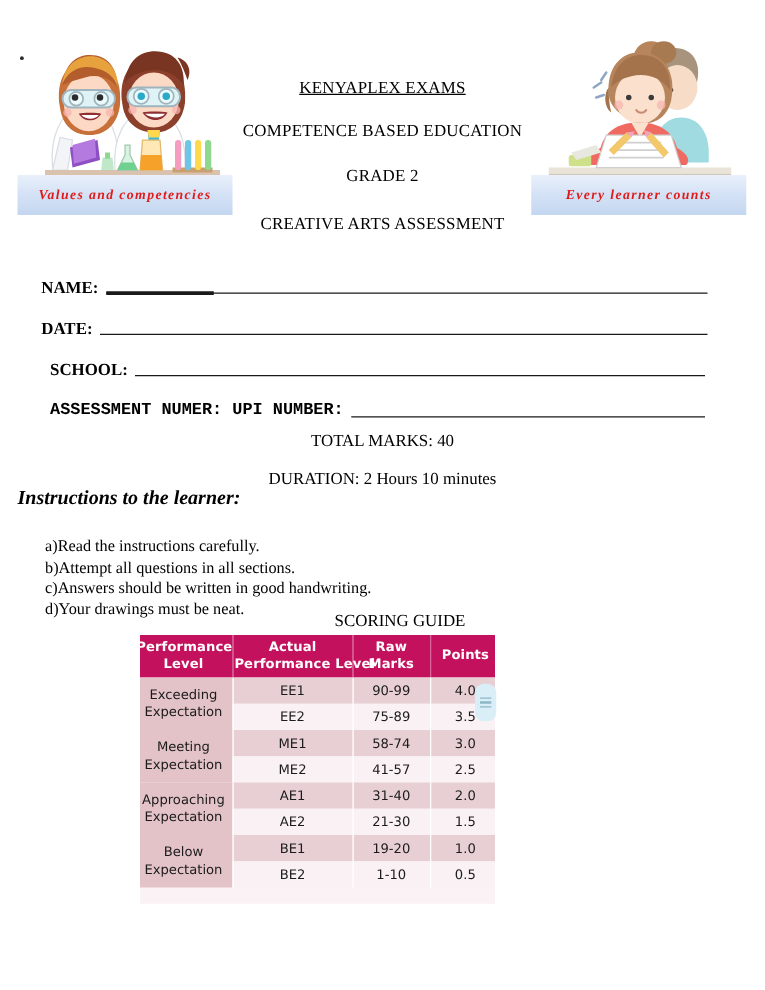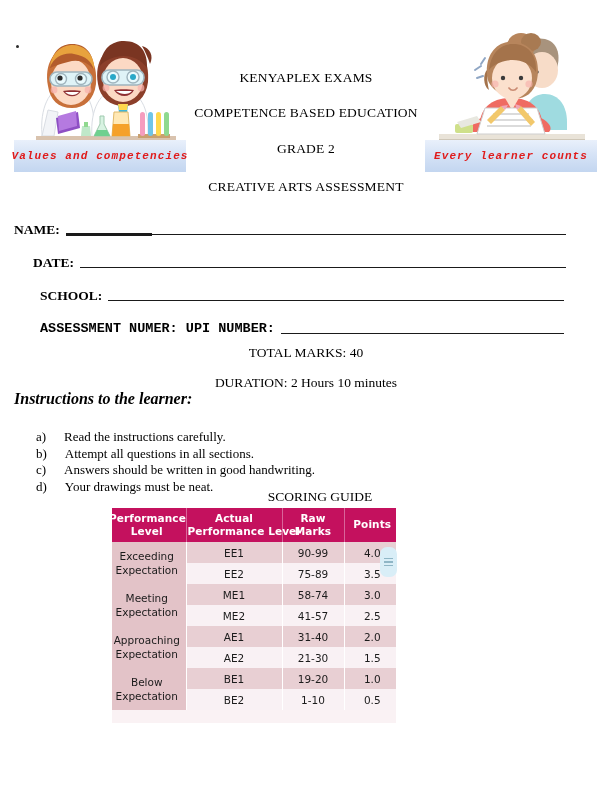--- a/index.html
+++ b/index.html
@@ -50,21 +50,21 @@
     left: 0;
     bottom: 0;
     width: 100%;
     height: 32px;
     background: linear-gradient(180deg, #e9f0fb 0%, #d6e3f6 45%, #c3d6f0 100%);
     display: flex;
     align-items: center;
     justify-content: center;
   }
   .banner-text {
-    font-family: Liberation Mono, monospace;
+    font-family: Liberation Serif, serif;
     font-weight: bold;
     font-style: italic;
     font-size: 11px;
     letter-spacing: 1.1px;
     color: #e01b1b;
     white-space: nowrap;
   }
 
   
   .titles {
@@ -72,21 +72,21 @@
     left: 170px;
     top: 62px;
     width: 272px;
     text-align: center;
   }
   .titles .tline {
     font-size: 13.5px;
     letter-spacing: 0.2px;
     white-space: nowrap;
   }
-  .titles .t1 { margin: 8px; }
+  .titles .t1 { margin: 0; text-decoration: underline; }
   .titles .t2 { margin-top: 19px; }
   .titles .t3 { margin-top: 20px; }
   .titles .t4 { margin-top: 22px; }
 
   
   .fields {
     position: absolute;
     left: 0;
     top: 205px;
     width: 612px;
@@ -118,21 +118,21 @@
   }
   .rule.thick-start::before {
     content: "";
     position: absolute;
     left: 0;
     top: -1px;
     width: 86px;
     height: 3px;
     background: #1a1a1a;
   }
-  .row-name   { padding-left: 14px; }
+  .row-name   { padding-left: 33px; }
   .row-date   { padding-left: 33px; }
   .row-school { padding-left: 40px; }
   .row-assess { padding-left: 40px; font-family: Liberation Mono, monospace; }
   .row-school .rule { margin-right: 48px; }
   .row-assess .rule { margin-right: 48px; }
 
   .centered-line {
     text-align: center;
     font-size: 13.5px;
     margin-top: 8px;
@@ -157,21 +157,21 @@
     padding: 0;
     list-style: none;
   }
   .instr-list li {
     font-size: 13px;
     line-height: 16.5px;
     padding-left: 22px;
     position: relative;
     white-space: nowrap;
   }
-  .instr-text { margin-left: 18px; display: inline-block; }
+  .instr-text { display: inline-block; }
 
   
   .scoring-title {
     position: absolute;
     left: 0;
     top: 489px;
     width: 612px;
     text-align: center;
     font-size: 13.5px;
     padding-left: 28px;

